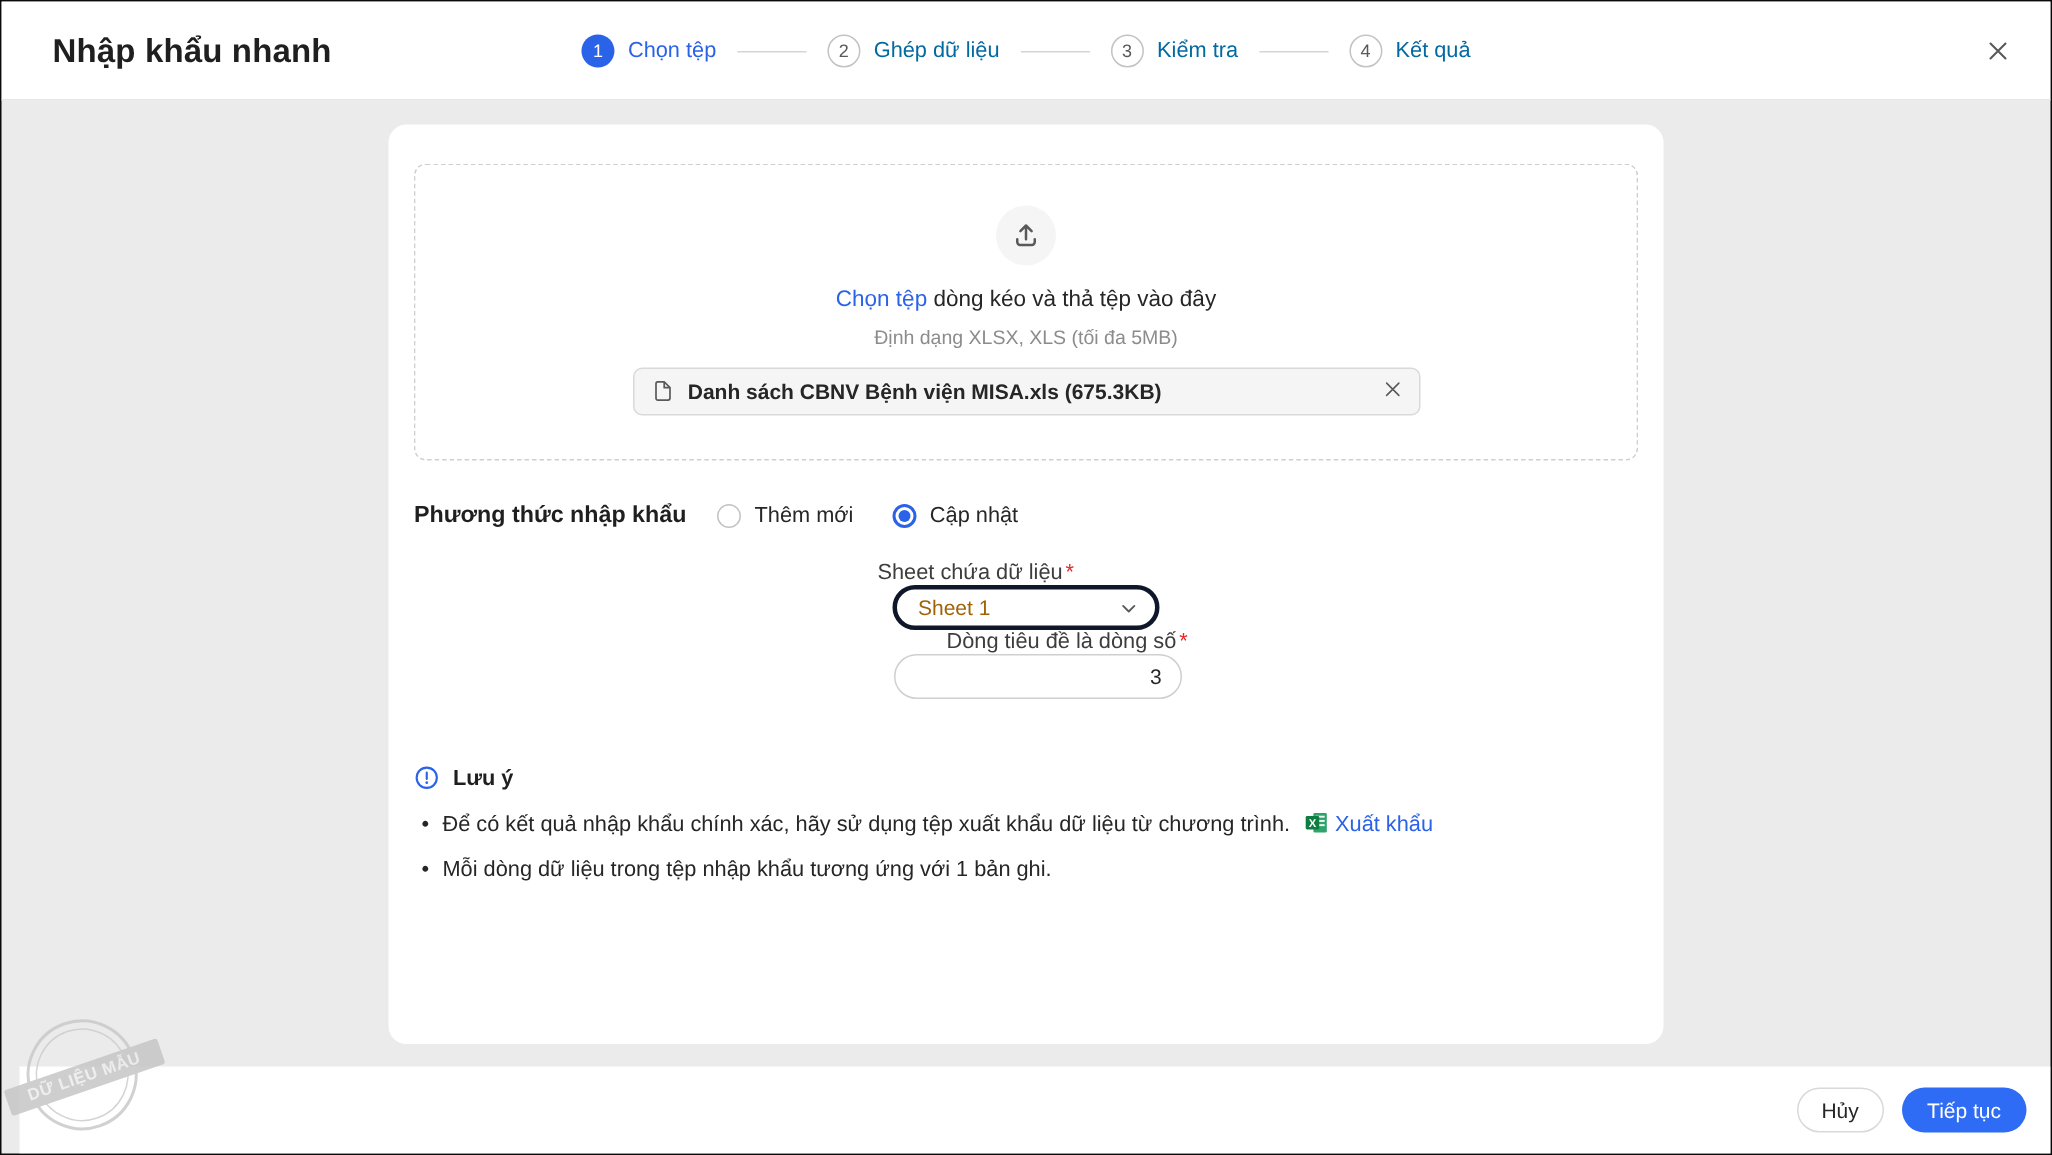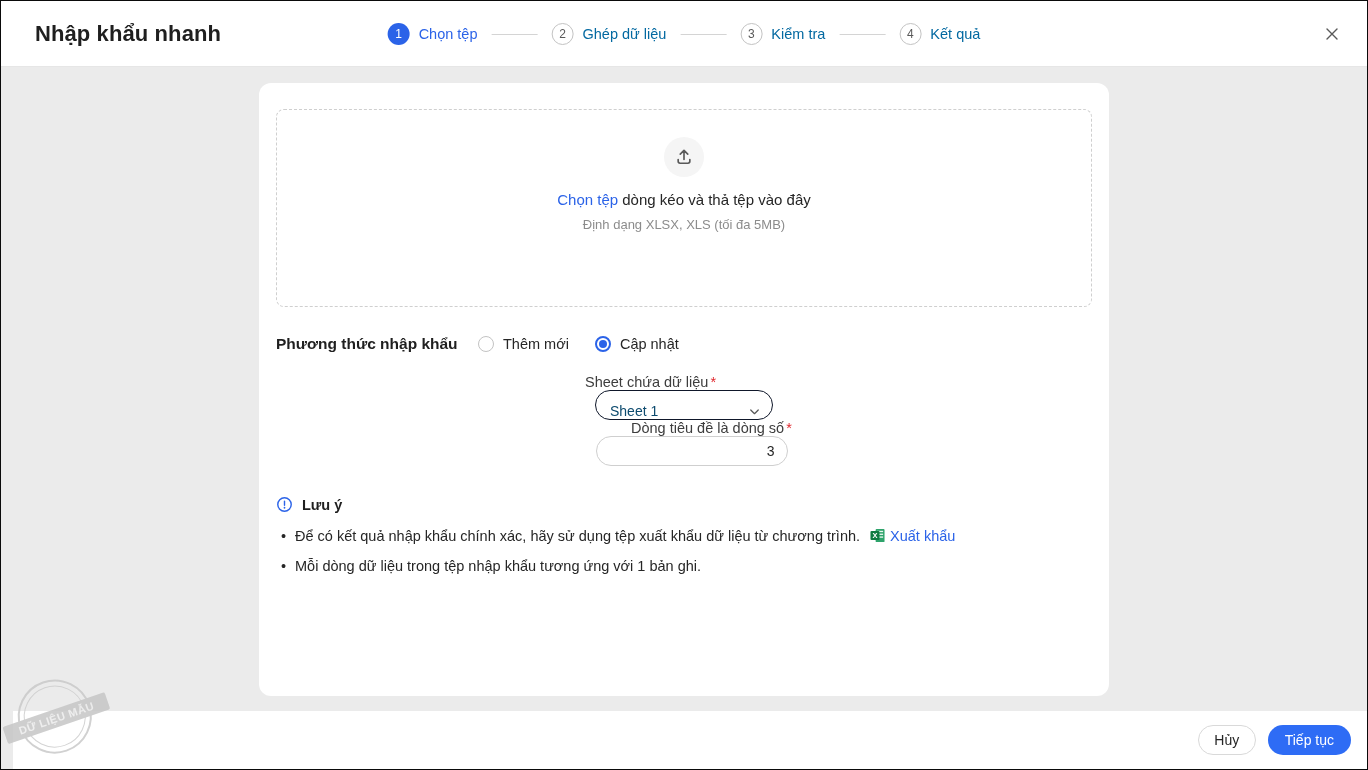--- a/index.html
+++ b/index.html
@@ -49,29 +49,29 @@
   .radio { width:16px; height:16px; border-radius:50%; margin-right:9px; position:relative; background:#fff; }
   .radio.off { border:1.5px solid #c3c3c3; }
   .radio.on { border:2px solid var(--accent); }
   .radio.on::after { content:""; position:absolute; left:2px; top:2px; width:8px; height:8px;
                      border-radius:50%; background:var(--accent); }
 
   .sheet-row { margin-top:21px;flex-direction:column; }
   .field-label { font-size:14.5px; color:#3d3d3d; }
   .sheet-label { width:198px; }
   .req { color:#e0282e; margin-left:2px; }
-  .select { width:178px; height:30px; border:1px solid #0f172a; border-radius:15px; display:flex;
-            align-items:flex-end; padding:0 10px 0 14px; font-size:14px; color:#0c4a6e; cursor:pointer; background:#fff; }
+  .select { width:178px; height:30px; border:3px solid #0f172a; border-radius:15px; display:flex;
+            align-items:center; padding:0 10px 0 14px; font-size:14px; color:#a16207; cursor:pointer; background:#fff; }
   .select .sel-val { flex:1; }
   .rowline-label { margin-left:64px; width:170px; }
   .num-input { width:192px; height:30px; margin-left:15px; border:1px solid #cfcfcf; border-radius:15px;
                text-align:right; padding:0 12px; font-size:14px; color:#262626;
                font-family:"Liberation Sans","DejaVu Sans",sans-serif; outline:none; }
 
-  .note-title { margin-top:30px; display:flex; align-items:center; }
+  .note-title { margin-top:44px; display:flex; align-items:center; }
   .note-title .nt { margin-left:9px; font-size:14.5px; font-weight:700; color:#1f1f1f; }
   .note-list { margin-top:9px; list-style:none; }
   .note-list li { position:relative; padding-left:19px; font-size:14.5px; color:#262626; line-height:28px; }
   .note-list li::before { content:"•"; position:absolute; left:5px; color:#262626; }
   .note-link { color:var(--accent); text-decoration:none; margin-left:5px; cursor:pointer; }
   .xls-ico { display:inline-block; vertical-align:-2px; margin-left:10px; }
 
   
   .footer { position:absolute; left:12px; right:0; bottom:0; height:58px; background:#fff;
             display:flex; align-items:center; justify-content:flex-end; padding-right:16px; gap:12px; }
@@ -134,20 +134,32 @@
       <div class="dropzone">
         <div class="upload-circle">
           <svg width="20" height="20" viewBox="0 0 24 24" fill="none">
             <path d="M12 15V4.5M7.5 8.5L12 4l4.5 4.5" stroke="#595959" stroke-width="2" stroke-linecap="round" stroke-linejoin="round"></path>
             <path d="M5 15v2.2A2.3 2.3 0 0 0 7.3 19.5h9.4A2.3 2.3 0 0 0 19 17.2V15" stroke="#595959" stroke-width="2" stroke-linecap="round"></path>
           </svg>
         </div>
         <div class="drop-text"><a>Chọn tệp</a><span> dòng kéo và thả tệp vào đây</span></div>
         <div class="format-hint">Định dạng XLSX, XLS (tối đa 5MB)</div>
 
+        <div class="file-chip">
+          <svg width="16" height="16" viewBox="0 0 24 24" fill="none">
+            <path d="M6 2.8h7.2L19 8.6V19a2 2 0 0 1-2 2H6.8A1.8 1.8 0 0 1 5 19.2V4.6A1.8 1.8 0 0 1 6.8 2.8z" stroke="#595959" stroke-width="1.7" stroke-linejoin="round" transform="translate(0,-0.4)"></path>
+            <path d="M13.2 2.8v5.8H19" stroke="#595959" stroke-width="1.7" stroke-linejoin="round" transform="translate(0,-0.4)"></path>
+          </svg>
+          <span class="fname">Danh sách CBNV Bệnh viện MISA.xls (675.3KB)</span>
+          <span class="chip-close">
+            <svg width="13" height="13" viewBox="0 0 16 16">
+                <path d="M3 3l10 10M13 3L3 13" stroke="#595959" stroke-width="1.3" stroke-linecap="round"></path>
+              </svg>
+          </span>
+        </div>
       </div>
 
       <div class="form-row method-row">
         <div class="method-label">Phương thức nhập khẩu</div>
         <div class="radio-opt">
           <span class="radio off"></span>
           <span>Thêm mới</span>
         </div>
         <div class="radio-opt">
           <span class="radio on"></span>

